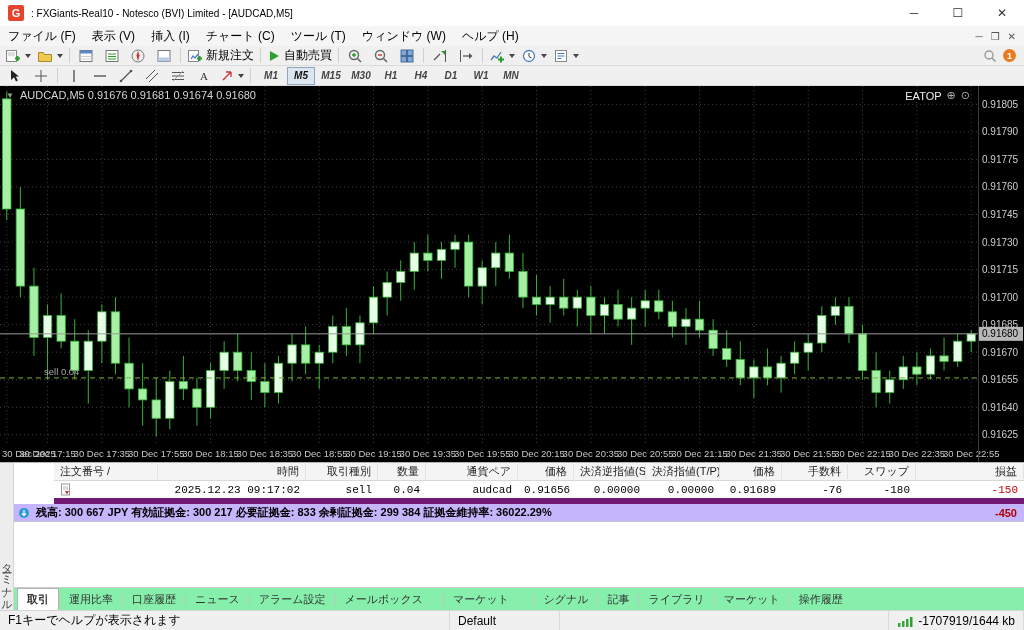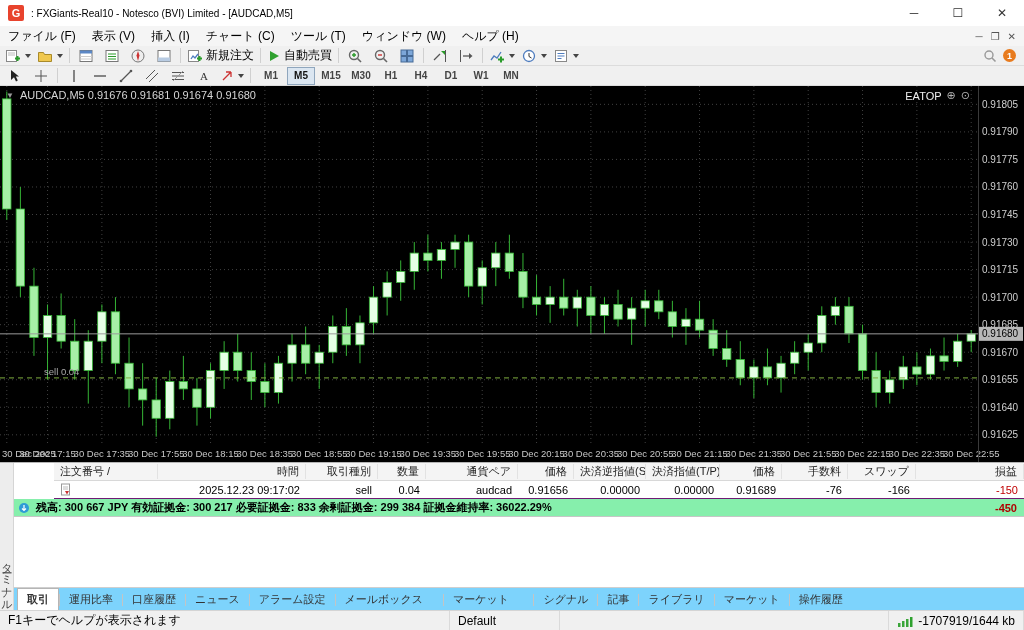--- a/index.html
+++ b/index.html
@@ -22,50 +22,50 @@
   .t1{top:46px;}
   .t2{top:66px;}
   .sep{width:1px;height:15px;background:#d0d0d0;margin:0 3px;flex:0 0 auto;}
   .tbtn{height:18px;min-width:20px;padding:0 3px;display:flex;align-items:center;justify-content:center;gap:3px;flex:0 0 auto;}
   .tbtn svg{display:block;}
   .tbtn .lbl{font-size:12px;white-space:nowrap;}
   .drop{width:0;height:0;border-left:3px solid transparent;border-right:3px solid transparent;border-top:4px solid #444;margin-left:1px;}
   .t1-right{margin-left:auto;display:flex;align-items:center;gap:6px;padding-right:8px;}
   .notif-badge{width:13px;height:13px;border-radius:50%;background:#e87b1e;color:#fff;font-size:9px;font-weight:bold;
                display:flex;align-items:center;justify-content:center;}
-  #timeframes{display:flex;align-items:center;margin-left:2px;}
+  #timeframes{display:flex;align-items:center;margin-left:2px;font-style:italic;}
   .tf{min-width:22px;height:16px;font-size:10px;font-weight:bold;color:#444;display:flex;align-items:center;
       justify-content:center;padding:0 2px;border:1px solid transparent;margin:0 1px;}
   .tf.active{background:#dbe6f1;border:1px solid #8fa6bd;color:#111;}
   .chart{position:absolute;top:86px;left:0;width:1024px;height:376px;background:#000;}
   #chart-mount{position:absolute;inset:0;}
   .sym-overlay{position:absolute;left:6px;top:3px;color:#d6d6d6;font-size:11px;display:flex;gap:6px;align-items:center;}
   .sym-overlay .tri{color:#9a9a9a;font-size:8px;}
   .ea-overlay{position:absolute;right:54px;top:3px;color:#efefef;font-size:11px;display:flex;gap:5px;align-items:center;}
   .ea-overlay .ic{color:#b0b0b0;font-size:11px;}
   .terminal{position:absolute;top:462px;left:0;width:1024px;height:148px;background:#fff;
             border-top:1px solid #b5b5b5;display:flex;box-sizing:border-box;}
   .side-tab{width:14px;background:#ededed;border-right:1px solid #d5d5d5;display:flex;align-items:flex-end;
             justify-content:center;padding-bottom:5px;box-sizing:border-box;}
   .side-tab span{writing-mode:vertical-rl;font-size:11px;color:#444;}
   .t-body{flex:1;display:flex;flex-direction:column;min-width:0;
           --tcols:104px 148px 72px 48px 92px 56px 72px 74px 62px 66px 68px auto;}
   .t-header,.t-row{display:grid;grid-template-columns:var(--tcols);height:17px;align-items:center;font-size:11px;margin-left:40px;}
   .t-header{background:#f4f4f4;border-bottom:1px solid #d8d8d8;color:#222;}
   .t-header>div{padding:0 6px;text-align:right;border-right:1px solid #e2e2e2;white-space:nowrap;overflow:hidden;}
   .t-header>div:first-child{text-align:left;}
-  .t-row{border-bottom:1px solid #701a75;}
+  .t-row{border-bottom:6px solid #701a75;font-family:Liberation Mono, monospace;}
   .t-row>div{padding:0 6px;text-align:right;white-space:nowrap;overflow:hidden;}
   .t-row>div:first-child{text-align:left;display:flex;align-items:center;}
   .loss{color:#c00000;}
-  .t-balance{height:17px;background:#86efac;display:flex;align-items:center;font-size:11px;font-weight:bold;
+  .t-balance{height:17px;background:#c4b5fd;display:flex;align-items:center;font-size:11px;font-weight:bold;
              gap:6px;padding-left:4px;border-bottom:1px solid #c6c6c6;}
   .balance-profit{margin-left:auto;padding-right:7px;color:#b00000;}
   .t-empty{flex:1;background:#fff;}
-  .t-tabs{height:22px;background:#7dd3fc;border-top:1px solid #cfcfcf;display:flex;align-items:flex-end;
+  .t-tabs{height:22px;background:#86efac;border-top:1px solid #cfcfcf;display:flex;align-items:flex-end;
           padding-left:3px;font-size:11px;}
   .tab{padding:3px 9px;color:#333;display:flex;align-items:center;white-space:nowrap;}
   .tab.active{background:#fff;border:1px solid #b5b5b5;border-bottom:1px solid #fff;font-weight:bold;margin-bottom:-1px;}
   .tab-sep{width:1px;height:12px;background:#c4c4c4;margin:0 0 4px 0;}
   .badge{color:#cc2200;font-size:8px;margin-left:2px;position:relative;top:18px;}
   .statusbar{position:absolute;top:610px;left:0;width:1024px;height:20px;background:#f0f0f0;
              border-top:1px solid #d4d4d4;display:flex;align-items:center;font-size:12px;box-sizing:border-box;}
   .sb-cell{padding:0 8px;height:100%;display:flex;align-items:center;border-right:1px solid #dadada;box-sizing:border-box;white-space:nowrap;}
   .sb-help{width:450px;}
   .sb-profile{width:110px;}
@@ -561,21 +561,21 @@
       </div>
       <div>2025.12.23 09:17:02</div>
       <div>sell</div>
       <div>0.04</div>
       <div>audcad</div>
       <div>0.91656</div>
       <div>0.00000</div>
       <div>0.00000</div>
       <div>0.91689</div>
       <div>-76</div>
-      <div>-166</div>
+      <div>-180</div>
       <div class="loss">-150</div>
     </div>
     <div class="t-balance">
       <svg width="12" height="12">
           <circle cx="6" cy="6" r="5" fill="#2e9bd6"></circle>
           <path d="M6 3v5M4 6.5L6 8.5 8 6.5" fill="none" stroke="#fff" stroke-width="1.2"></path>
         </svg>
       <span>残高: 300 667 JPY  有効証拠金: 300 217  必要証拠金: 833  余剰証拠金: 299 384  証拠金維持率: 36022.29%</span>
       <span class="balance-profit">-450</span>
     </div>

